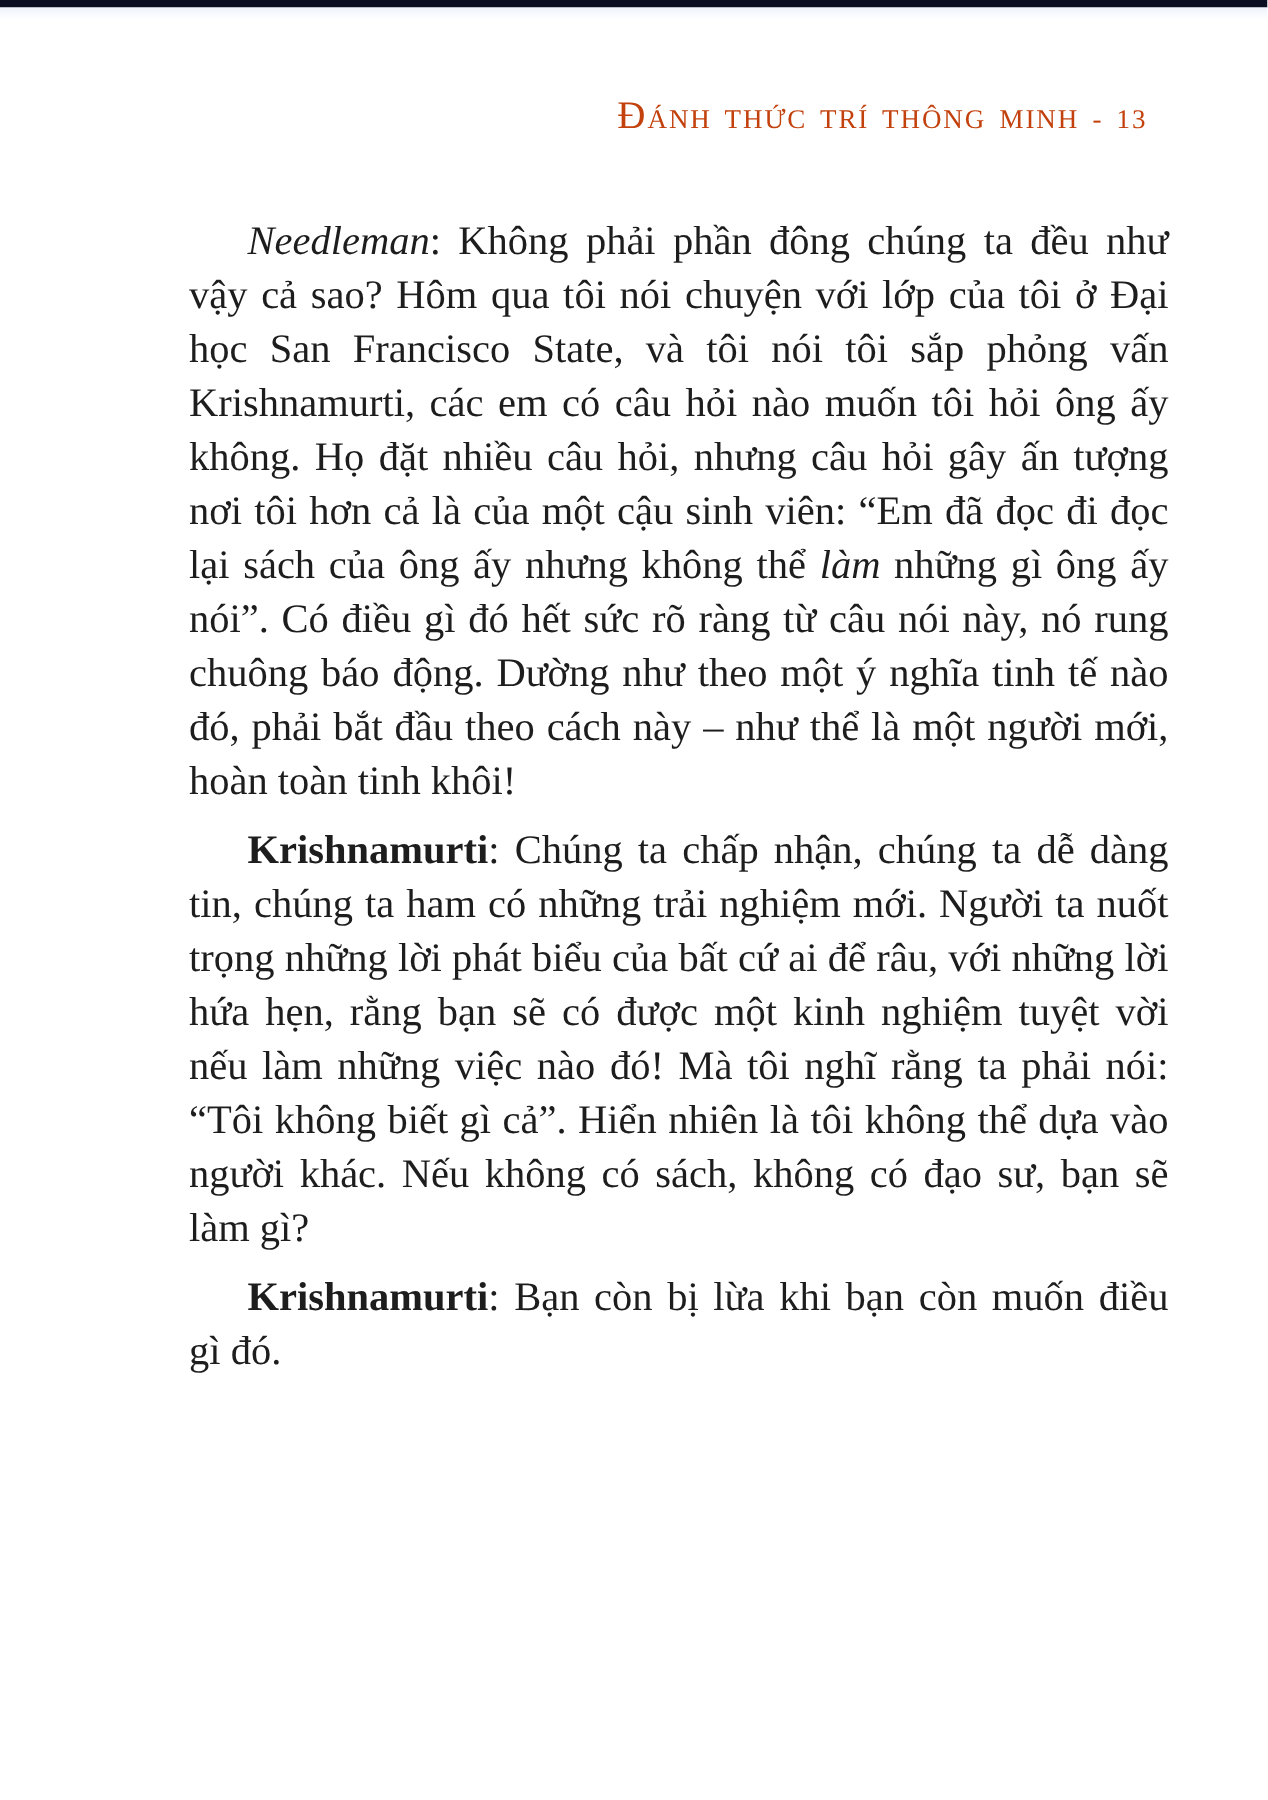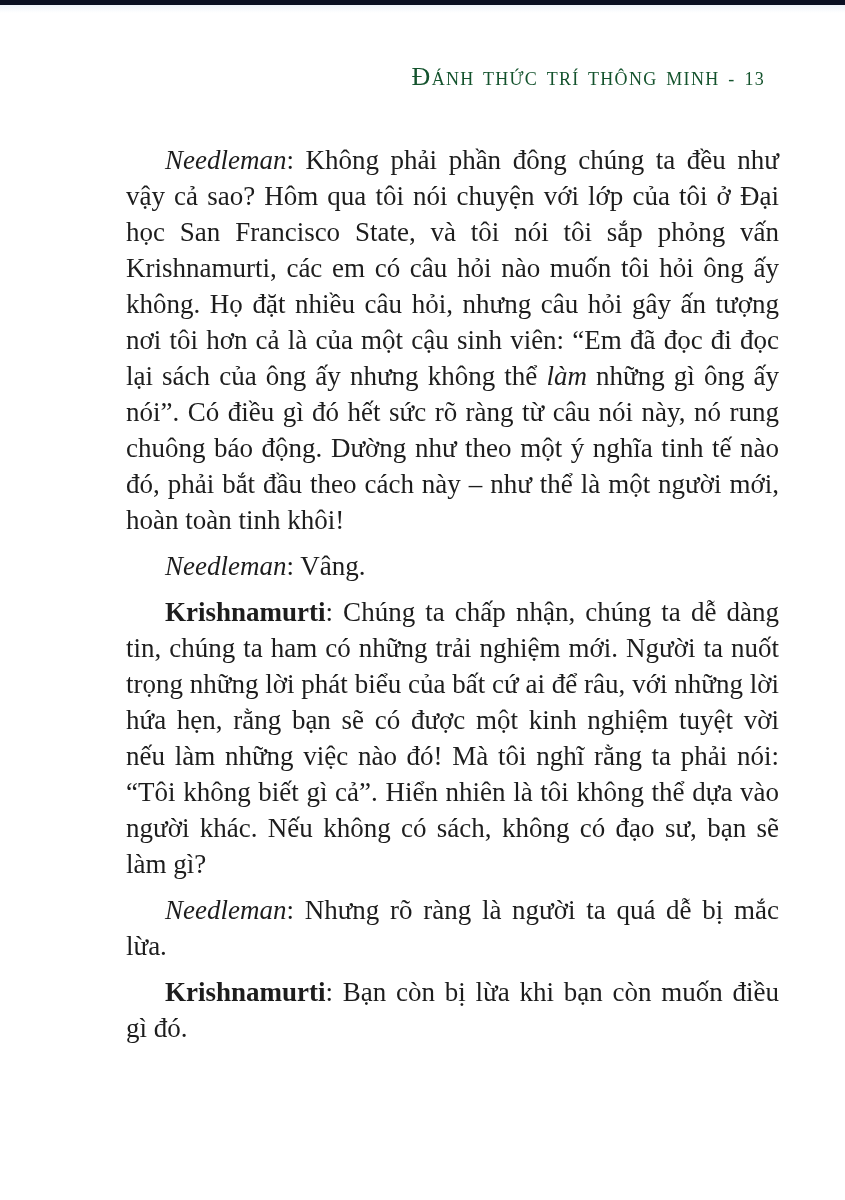--- a/index.html
+++ b/index.html
@@ -51,21 +51,19 @@
   .speaker-bold { font-weight: bold; }
   .speaker-italic { font-style: italic; margin-top: 16px; }
   .seg-italic { font-style: italic; }
 </style>
 </head>
 <body>
 
 <div class="top-bar" style="background: rgb(10, 16, 34);"></div>
 <div class="top-glow"></div>
 
-<header class="running-head" style="color: #14532d;">ĐÁNH THỨC TRÍ THÔNG MINH - 13</header>
+<header class="running-head" style="color: #c2410c;">ĐÁNH THỨC TRÍ THÔNG MINH - 13</header>
 
 <main class="page-body" id="dialogue" style="color: rgb(29, 29, 29);">
     <p><span class="speaker-italic">Needleman</span><span>: Không phải phần đông chúng ta đều như vậy cả sao? Hôm qua tôi nói chuyện với lớp của tôi ở Đại học San Francisco State, và tôi nói tôi sắp phỏng vấn Krishnamurti, các em có câu hỏi nào muốn tôi hỏi ông ấy không. Họ đặt nhiều câu hỏi, nhưng câu hỏi gây ấn tượng nơi tôi hơn cả là của một cậu sinh viên: “Em đã đọc đi đọc lại sách của ông ấy nhưng không thể </span><span class="seg-italic">làm</span><span> những gì ông ấy nói”. Có điều gì đó hết sức rõ ràng từ câu nói này, nó rung chuông báo động. Dường như theo một ý nghĩa tinh tế nào đó, phải bắt đầu theo cách này – như thể là một người mới, hoàn toàn tinh khôi!</span></p>
-    <p><span class="speaker-italic">Needleman</span><span>: Vâng.</span></p>
     <p><span class="speaker-bold">Krishnamurti</span><span>: Chúng ta chấp nhận, chúng ta dễ dàng tin, chúng ta ham có những trải nghiệm mới. Người ta nuốt trọng những lời phát biểu của bất cứ ai để râu, với những lời hứa hẹn, rằng bạn sẽ có được một kinh nghiệm tuyệt vời nếu làm những việc nào đó! Mà tôi nghĩ rằng ta phải nói: “Tôi không biết gì cả”. Hiển nhiên là tôi không thể dựa vào người khác. Nếu không có sách, không có đạo sư, bạn sẽ làm gì?</span></p>
-    <p><span class="speaker-italic">Needleman</span><span>: Nhưng rõ ràng là người ta quá dễ bị mắc lừa.</span></p>
     <p><span class="speaker-bold">Krishnamurti</span><span>: Bạn còn bị lừa khi bạn còn muốn điều gì đó.</span></p>
   </main>
 
 </body></html>

